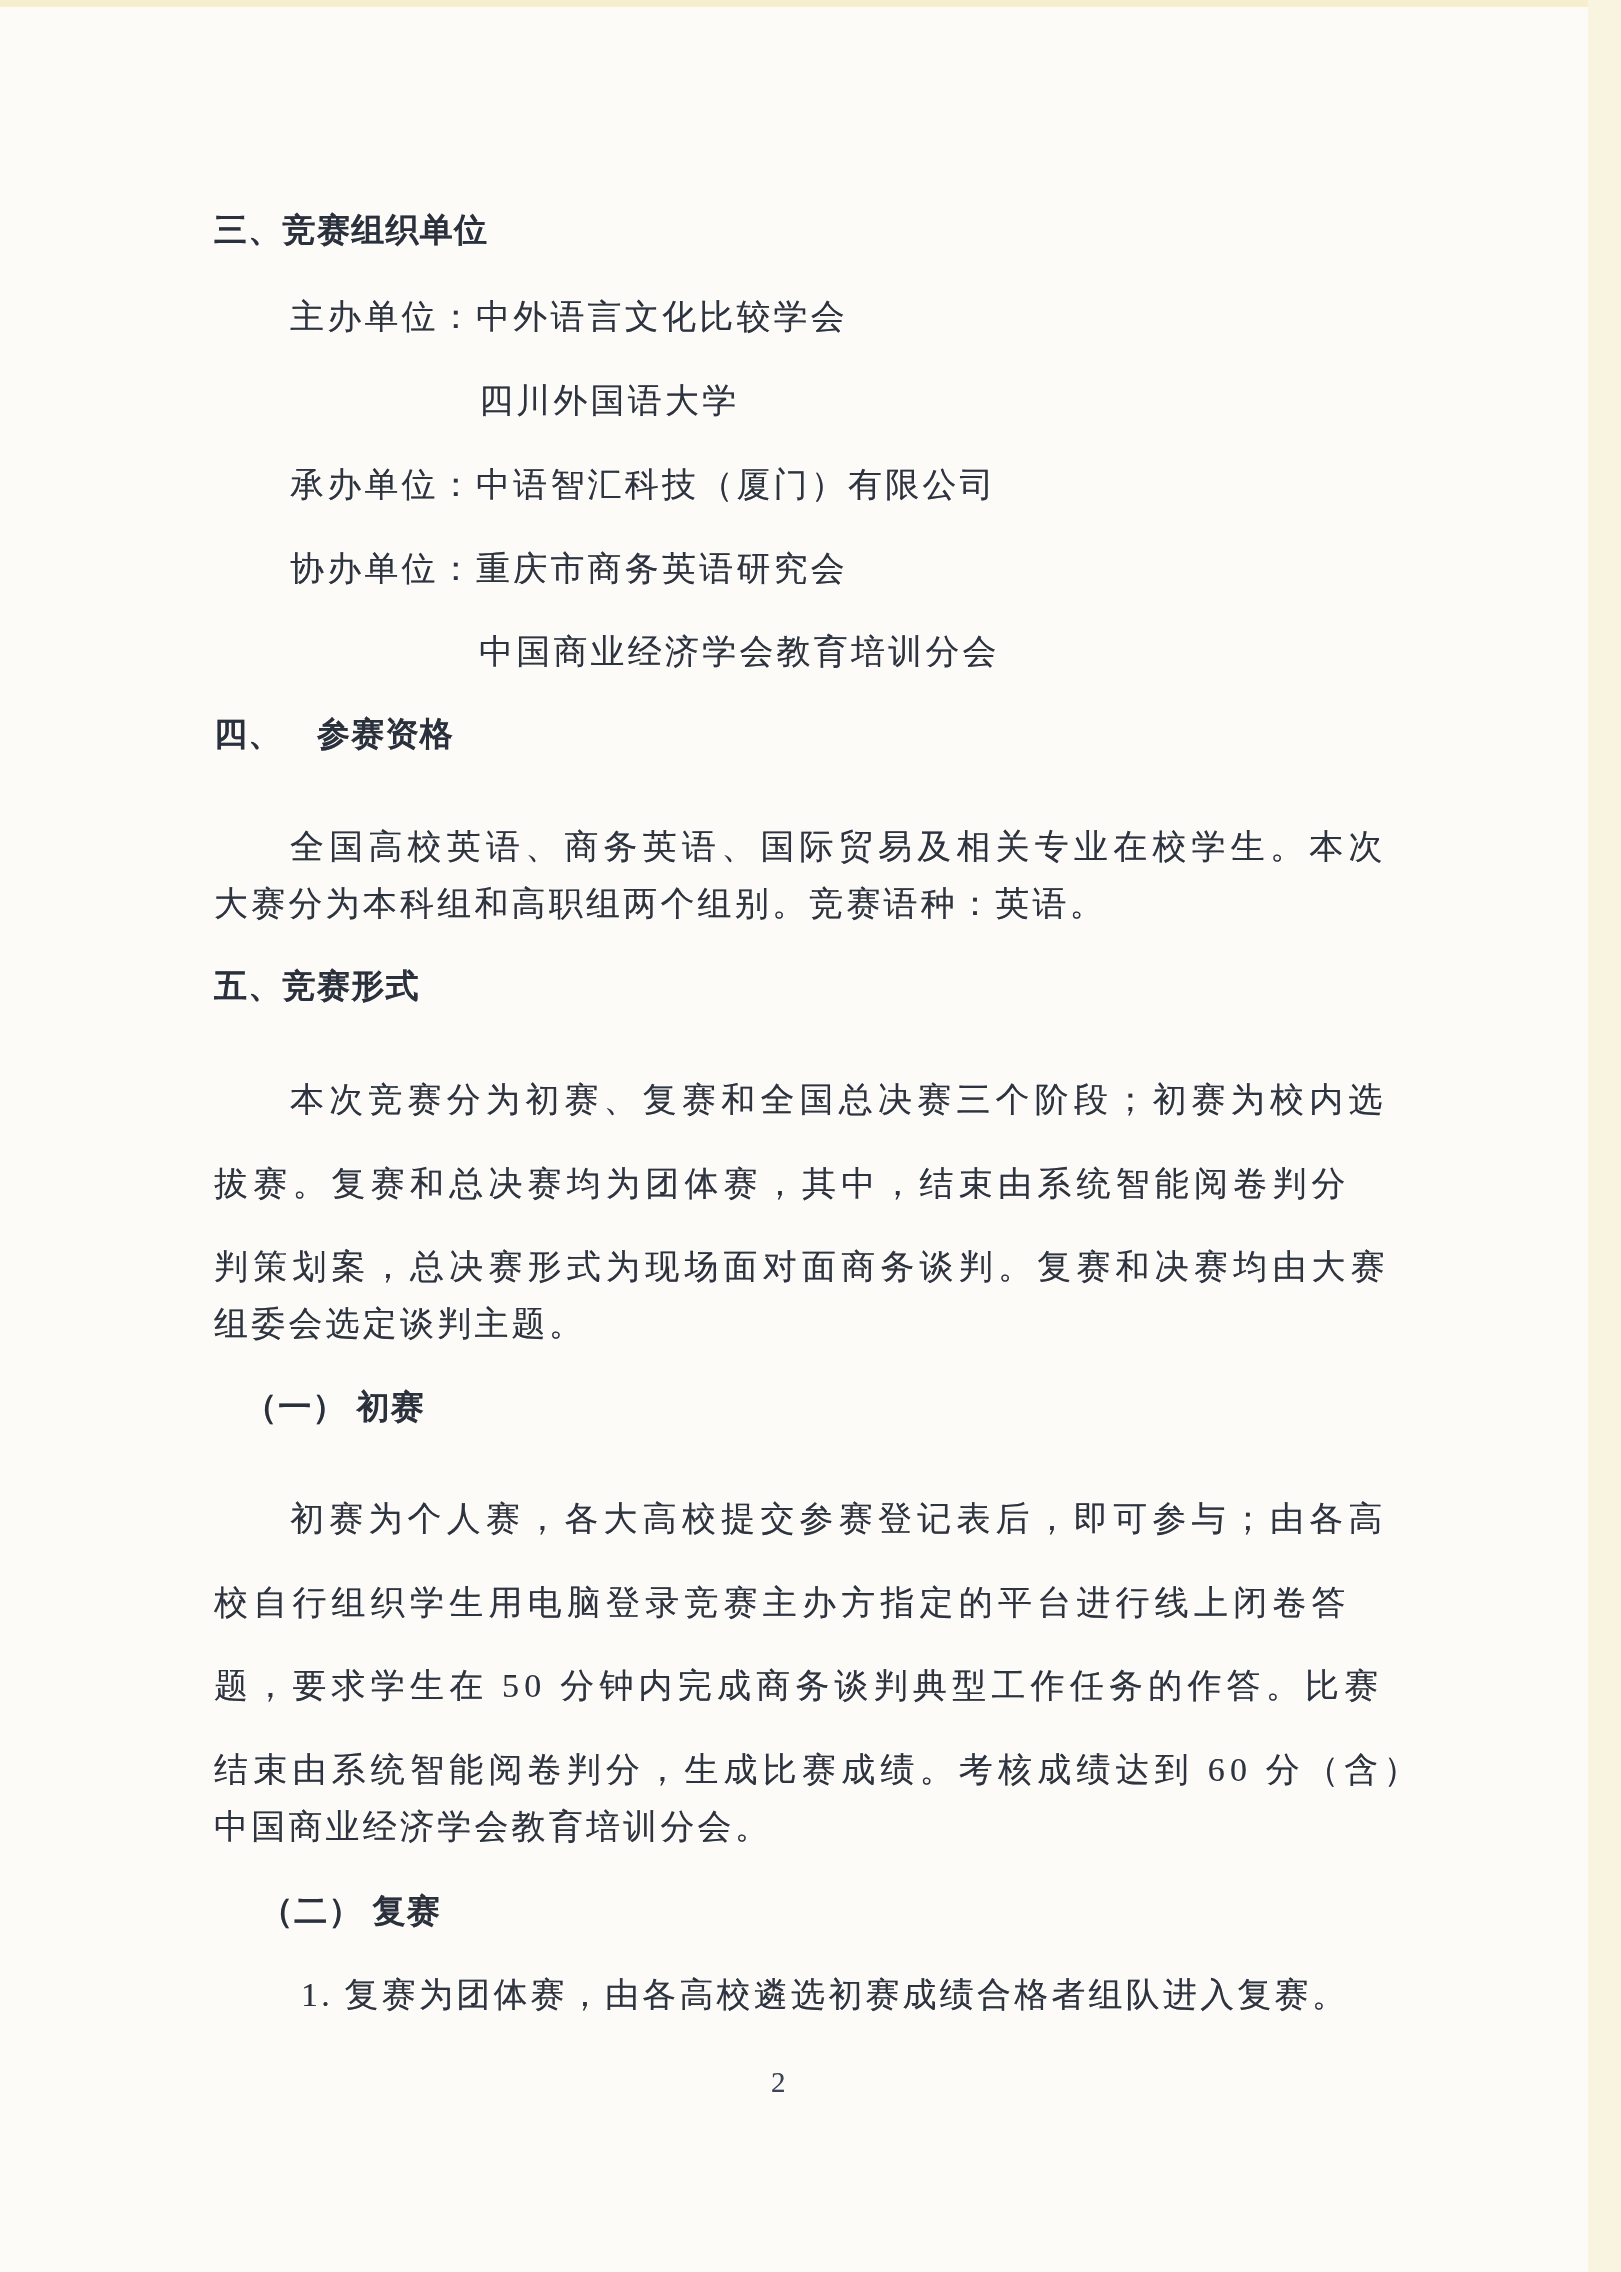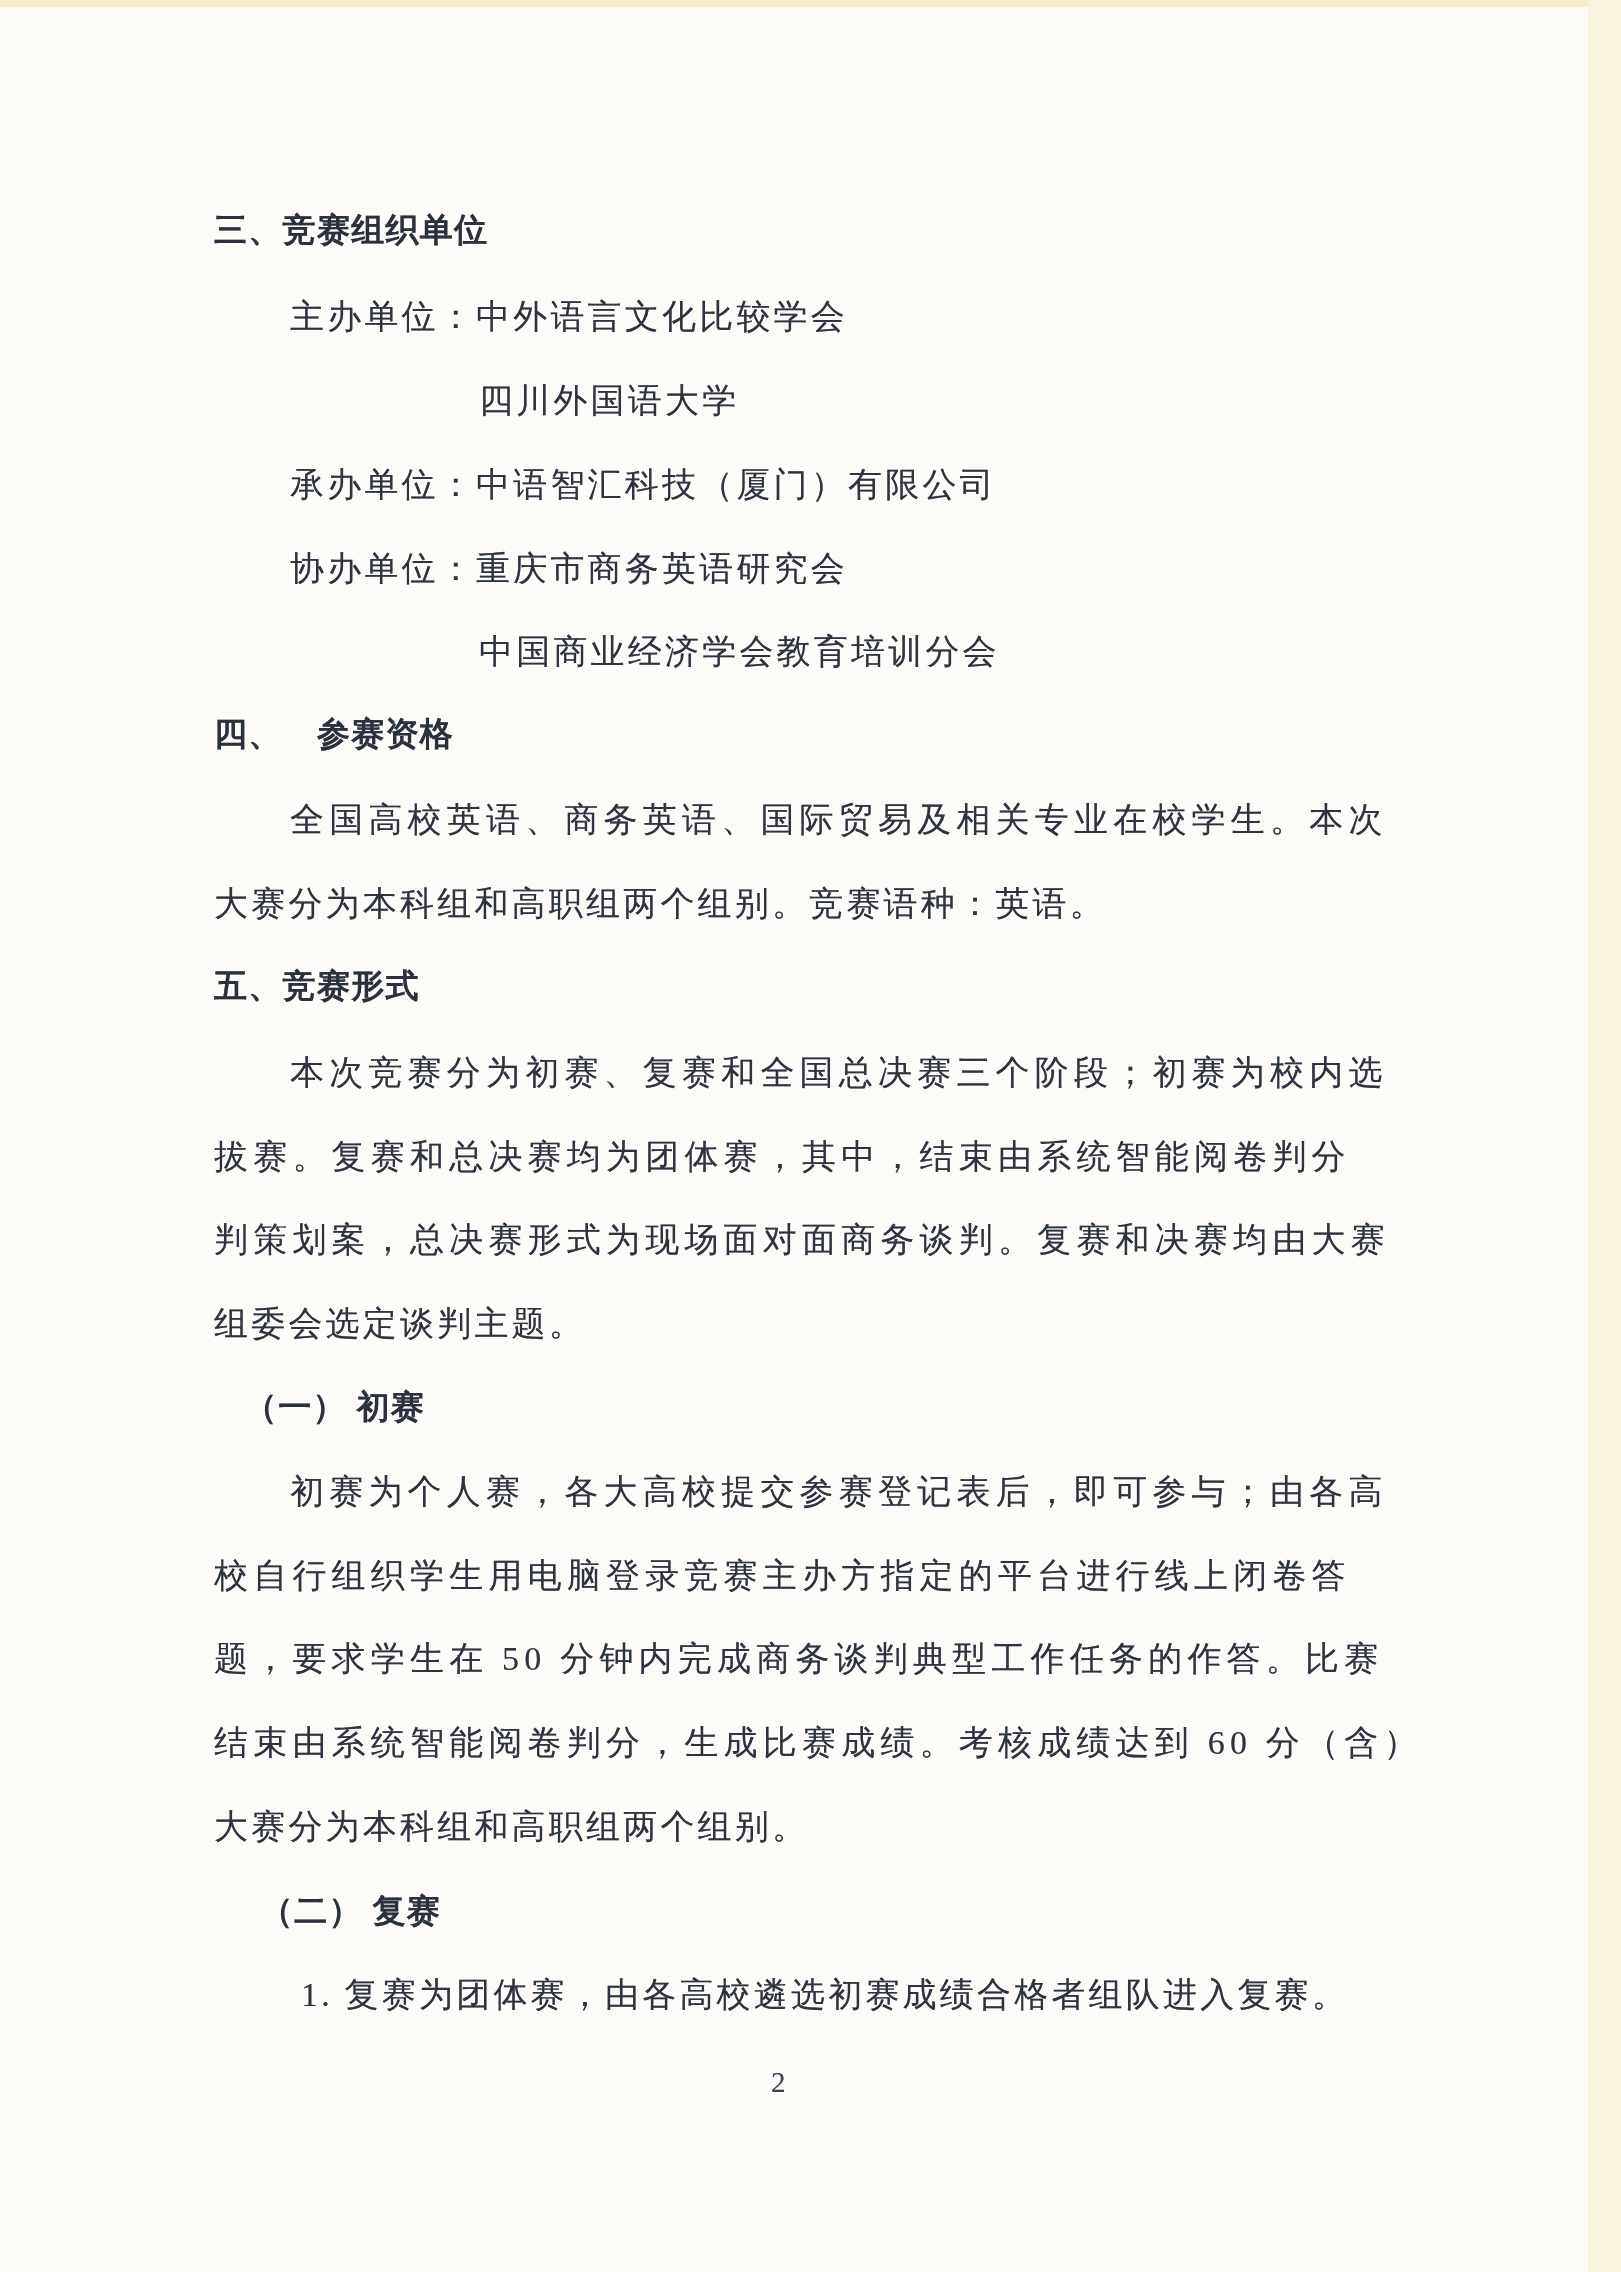--- a/index.html
+++ b/index.html
@@ -33,20 +33,21 @@
     text-shadow:0 0 0.6px rgba(46,51,64,0.45);
   }
   .h{
     font-weight:700;
     font-size:33px;
     letter-spacing:1.3px;
     color:#2b303d;
   }
   .full{
     letter-spacing:5.2px;
+    margin-top:27px;
   }
   .pagenum{
     position:absolute;
     white-space:pre;
     color:#3c4458;
     font-size:29px;
     line-height:31px;
     text-shadow:0 0 0.6px rgba(60,68,88,0.4);
   }
 </style>
@@ -89,21 +90,21 @@
   <div class="line h" style="left:244px;top:1388px;">（一） 初赛</div>
 
   <div class="line full" style="left:290px;top:1473px;">初赛为个人赛，各大高校提交参赛登记表后，即可参与；由各高</div>
 
   <div class="line full" style="left:214px;top:1557px;">校自行组织学生用电脑登录竞赛主办方指定的平台进行线上闭卷答</div>
 
   <div class="line full" style="left:214px;top:1640px;">题，要求学生在 50 分钟内完成商务谈判典型工作任务的作答。比赛</div>
 
   <div class="line full" style="left:214px;top:1724px;">结束由系统智能阅卷判分，生成比赛成绩。考核成绩达到 60 分（含）</div>
 
-  <div class="line" style="left:214px;top:1808px;">大赛分为本科组和高职组两个组别。</div>
+  <div class="line" style="left:214px;top:1808px;">中国商业经济学会教育培训分会。</div>
 
   <div class="line h" style="left:244px;top:1892px;margin-left:16px;">（二） 复赛</div>
 
   <div class="line" style="left:301px;top:1976px;">1. 复赛为团体赛，由各高校遴选初赛成绩合格者组队进入复赛。</div>
 
   <div class="pagenum" style="left:771px;top:2067px;">2</div>
 
 </div>
 
 

